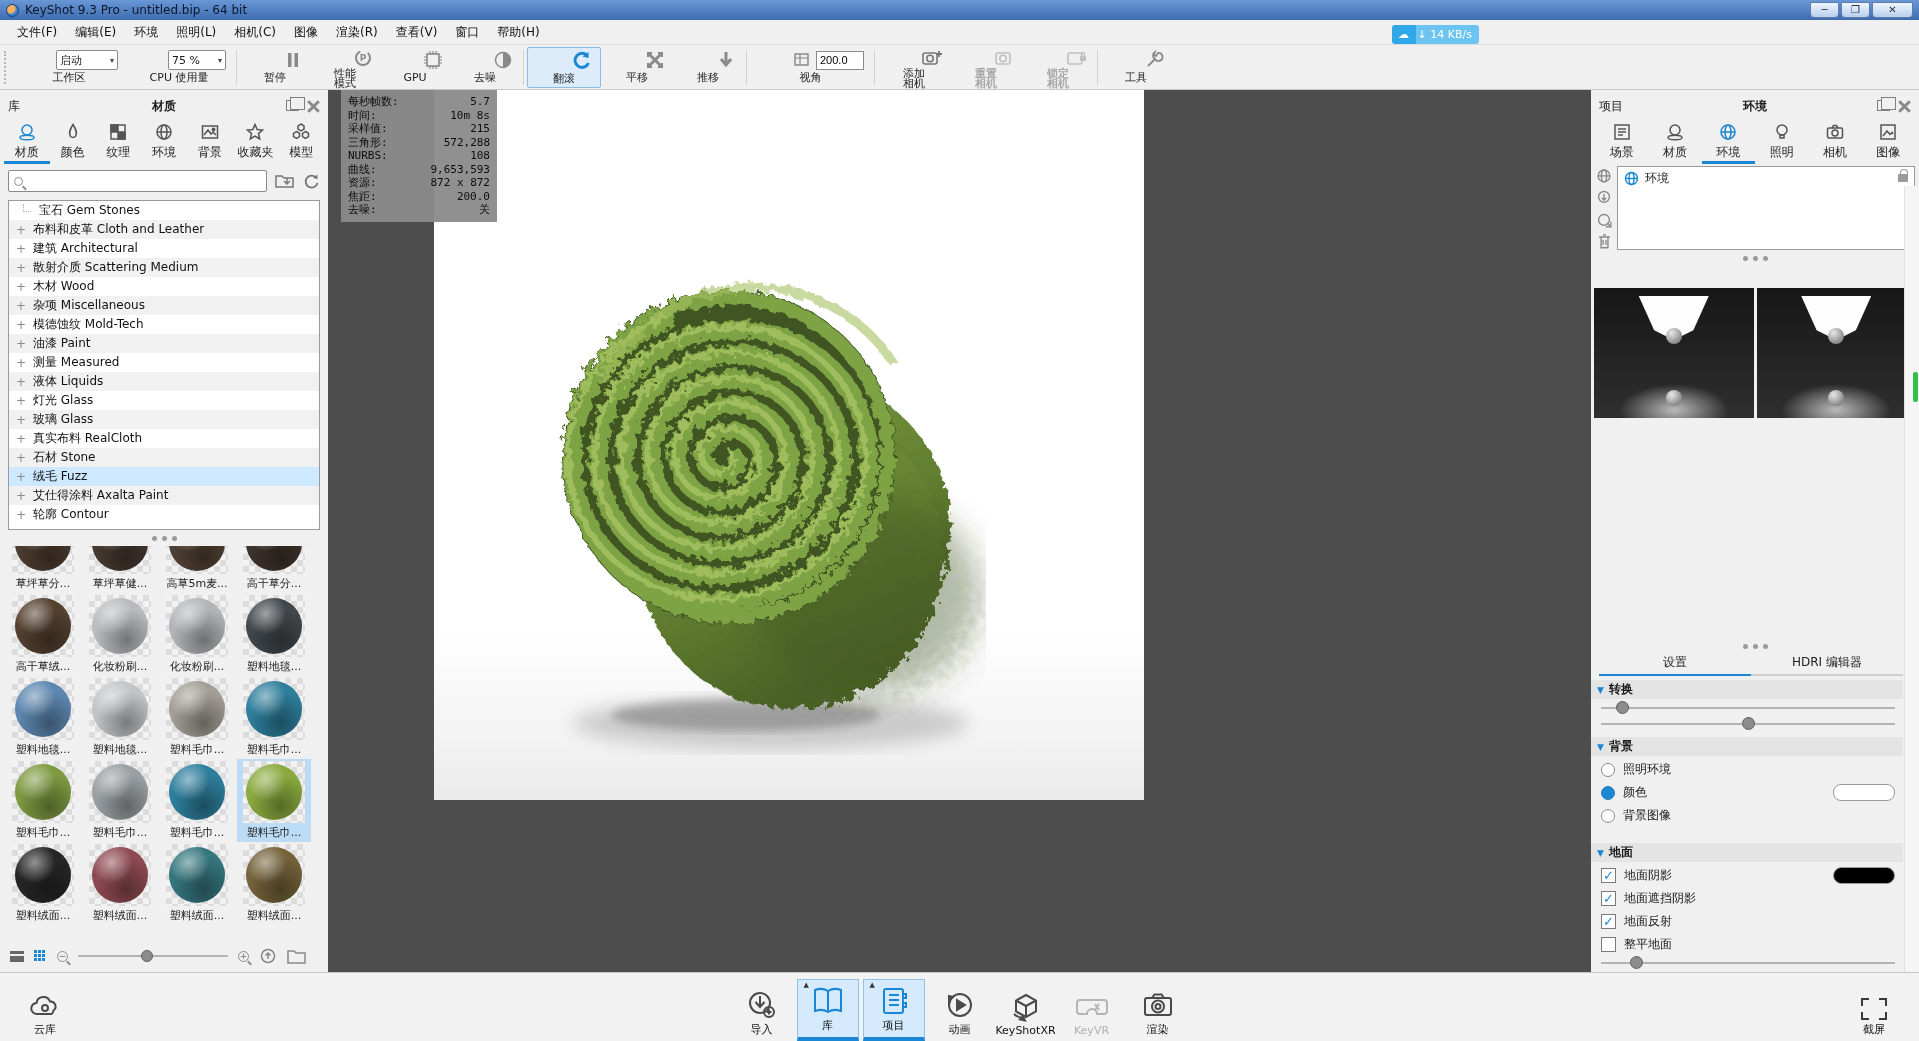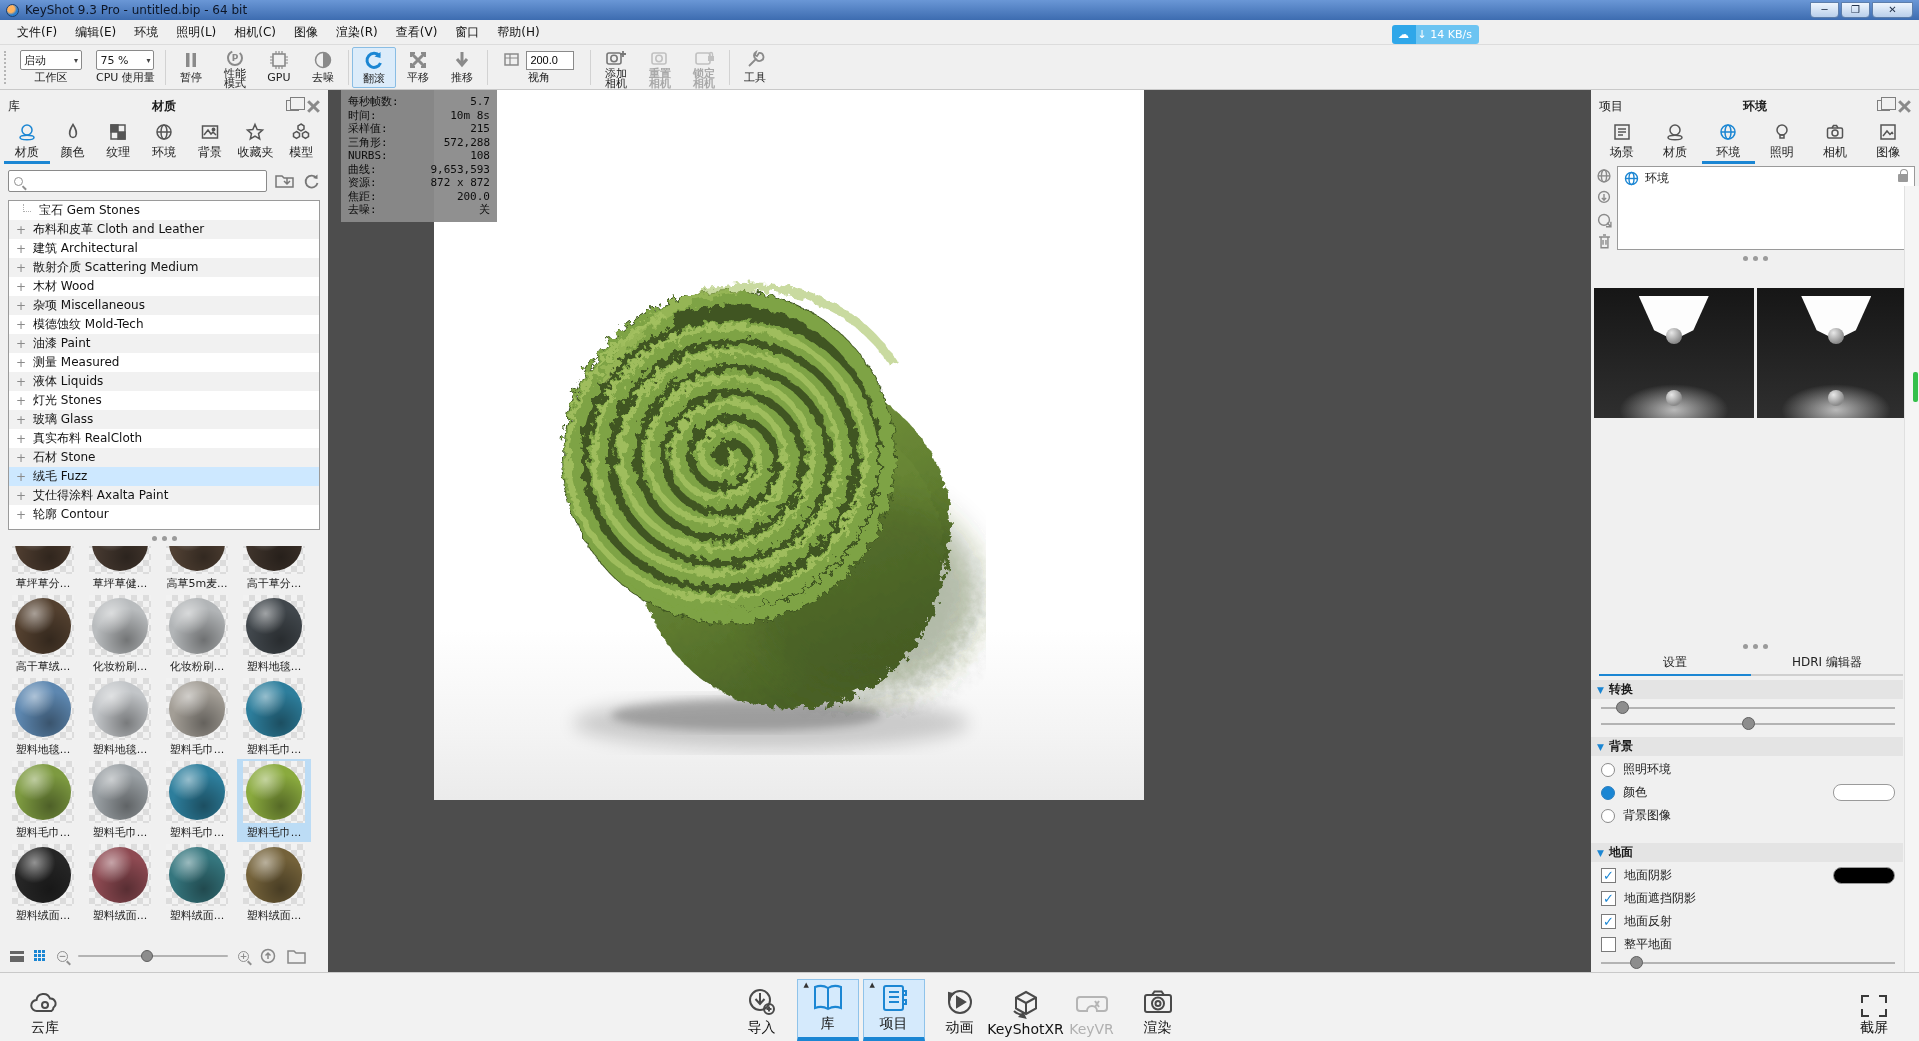--- a/index.html
+++ b/index.html
@@ -16,21 +16,21 @@
   .winbtn.close { width:41px; }
 
   
   .menubar { height:25px; background:#f0f0f0; border-bottom:1px solid #dcdcdc; display:flex; align-items:center; padding-left:8px; }
   .menu-item { padding:3px 9px; font-size:12px; color:#111; }
 
   
   .toolbar { height:45px; background:#f0f0f0; border-bottom:1px solid #c9c9c9; display:flex; align-items:stretch; padding:2px 4px 1px 4px; position:relative; }
   .grip { width:5px; margin:4px 4px 4px 0; border-left:2px dotted #b5b5b5; }
   .tool { display:flex; flex-direction:column; align-items:center; justify-content:flex-start; padding:1px 7px; min-width:44px; }
-  .tool .slot { height:24px; display:flex; align-items:center; justify-content:center; }
+  .tool .slot { height:24px; display:flex; align-items:center; justify-content:center;margin-left:36px; }
   .tool .tlab { font-size:11px; line-height:10px; color:#222; text-align:center; white-space:pre-line; margin-top:1px; }
   .tool.active { background:#dcecfa; border:1px solid #89bde4; border-radius:2px; }
   .tool.disabled .tlab { color:#a8a8a8;font-weight:bold; }
   .tsep { width:1px; background:#d2d2d2; margin:3px 3px; }
   .combo { width:62px; height:20px; border:1px solid #8a8a8a; background:#fff; border-radius:2px; display:flex; align-items:center; padding:0 3px; font-size:11px; }
   .combo .arr { margin-left:auto; font-size:8px; color:#444; }
   .fov-input { width:48px; height:19px; border:1px solid #8a8a8a; font-size:11px; padding:0 3px; background:#fff; }
   .net-badge { position:absolute; right:440px; top:-20px; height:19px; display:flex; align-items:center; border-radius:3px; overflow:hidden; z-index:5; }
   .net-badge .nb-ic { width:24px; height:19px; background:var(--network); color:#fff; display:flex; align-items:center; justify-content:center; font-size:11px; }
   .net-badge .nb-tx { background:#6cc4f2; color:#fff; font-size:11px; padding:0 7px 0 2px; height:19px; display:flex; align-items:center; }
@@ -133,21 +133,21 @@
   .radio { width:14px; height:14px; border-radius:50%; border:1px solid #8a8a8a; background:#fff; margin-right:8px; flex:none; }
   .radio.on { background:var(--accent); border-color:#2a7fc0; box-shadow:inset 0 0 0 2px #fff0; }
   .checkbox { width:15px; height:15px; border:1px solid #7a7a7a; background:#fff; margin-right:8px; flex:none; color:var(--accent); font-weight:bold; font-size:13px; line-height:13px; text-align:center; }
   .swatch { width:62px; height:17px; border:1px solid #9a9a9a; border-radius:8px; }
   .rscroll { position:absolute; right:0; top:96px; bottom:0; width:15px; background:#f5f5f5; border-left:1px solid #e0e0e0; }
   .rscroll .green { position:absolute; right:1px; top:186px; width:5px; height:30px; background:#35c04b; border-radius:2px; }
 
   
   .dock { height:69px; background:#f2f2f2; border-top:1px solid #c9c9c9; display:flex; align-items:flex-end; position:relative; }
   .dock-item { width:62px; height:62px; display:flex; flex-direction:column; align-items:center; justify-content:flex-end; padding-bottom:4px; gap:2px; position:relative; }
-  .dock-item .dlab { font-size:14px; color:#111; white-space:nowrap; }
+  .dock-item .dlab { font-size:11px; color:#111; white-space:nowrap; }
   .dock-item svg { stroke:#4a4a4a; fill:none; stroke-width:2; }
   .dock-item.active { background:#d5eafc; border:1px solid #8fc3ea; border-bottom:4px solid var(--accent); }
   .dock-item.active svg { stroke:var(--accent); }
   .dock-item.active:before { content:"▲"; position:absolute; top:1px; left:6px; font-size:7px; color:#333; }
   .dock-item.disabled svg { stroke:#b5b5b5; } .dock-item.disabled .dlab { color:#b0b0b0; }
   .dock-center { margin:0 auto; display:flex; align-items:flex-end; gap:4px; }
   .dock-left { position:absolute; left:14px; bottom:0; }
   .dock-right { position:absolute; right:14px; bottom:0; }
   .cap-ic { width:26px; height:22px; position:relative; }
   .cap-ic i { position:absolute; width:8px; height:8px; border:2px solid #3a3a3a; }
@@ -450,21 +450,21 @@
         <div class="trow">
             <span class="exp">+</span>
             <span>测量 Measured</span>
           </div>
         <div class="trow alt">
             <span class="exp">+</span>
             <span>液体 Liquids</span>
           </div>
         <div class="trow">
             <span class="exp">+</span>
-            <span>灯光 Stones</span>
+            <span>灯光 Glass</span>
           </div>
         <div class="trow alt">
             <span class="exp">+</span>
             <span>玻璃 Glass</span>
           </div>
         <div class="trow">
             <span class="exp">+</span>
             <span>真实布料 RealCloth</span>
           </div>
         <div class="trow alt">

